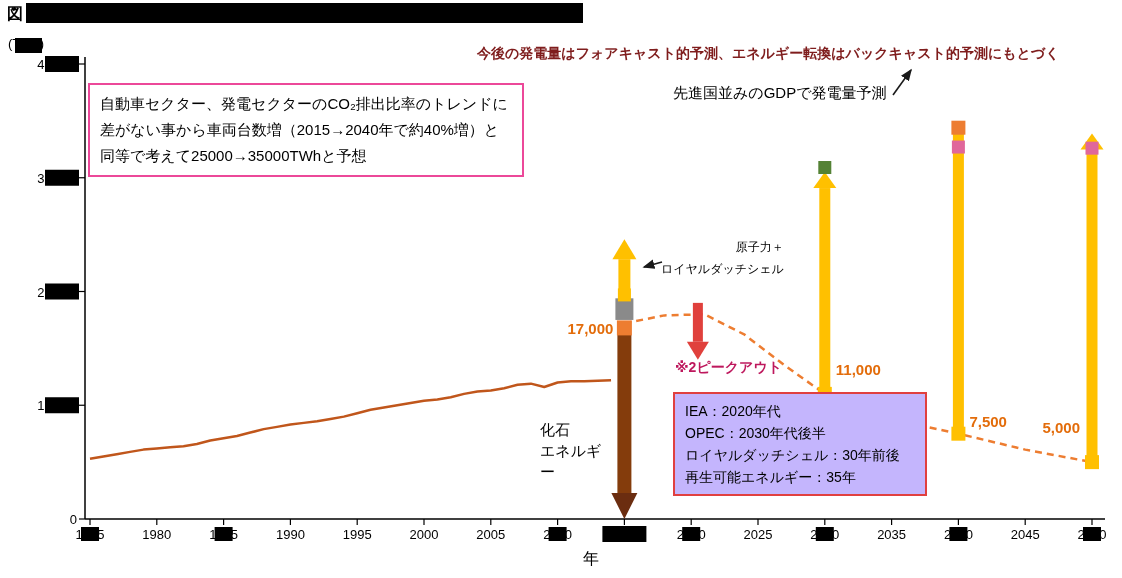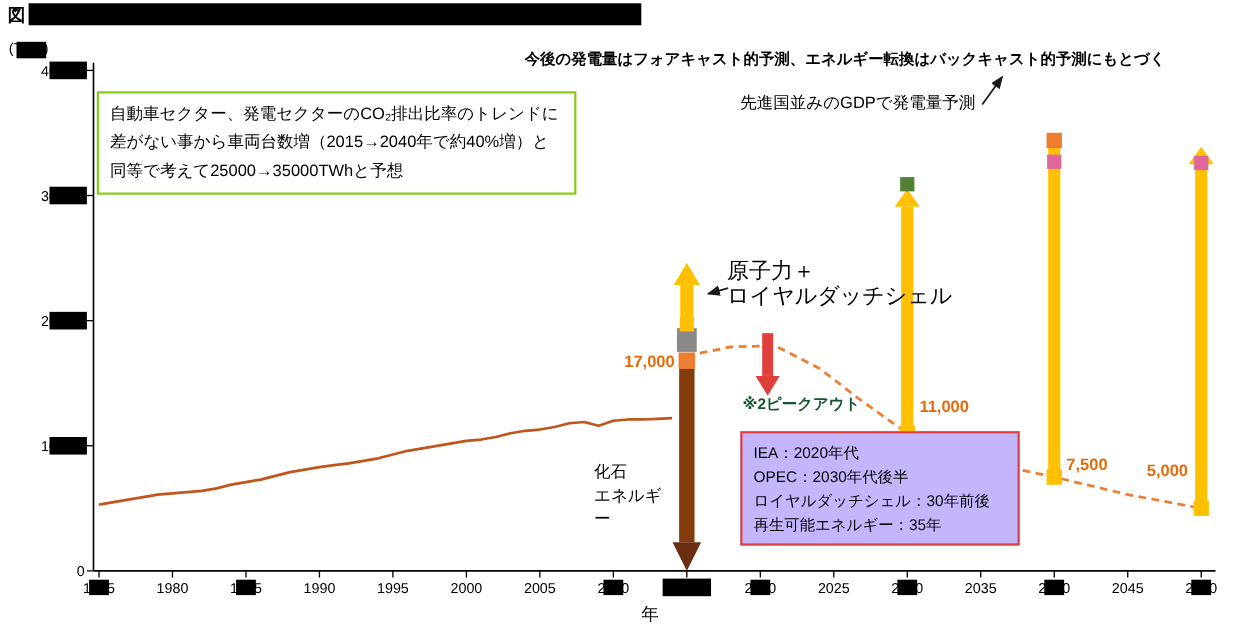--- a/index.html
+++ b/index.html
@@ -3,29 +3,29 @@
 <meta charset="utf-8">
 <style>
   html,body{margin:0;padding:0;background:#fff;}
   #stage{position:relative;width:1122px;height:578px;background:#ffffff;overflow:hidden;
          font-family:"Liberation Sans","DejaVu Sans",sans-serif;color:#000;}
   #chart-svg{position:absolute;left:0;top:0;}
   .abs{position:absolute;}
   .redact{position:absolute;background:#000;}
   #title-char{left:7px;top:4px;font-size:16px;font-weight:bold;}
   #title-redact{left:26px;top:3px;width:557px;height:20px;}
-  #top-note{left:477px;top:45px;font-size:14px;font-weight:bold;color:#000000;white-space:nowrap;}
+  #top-note{left:477px;top:45px;font-size:14px;font-weight:bold;color:#7f1d1d;white-space:nowrap;}
   #unit-label{left:8px;top:36px;font-size:13px;}
   #unit-redact{left:15px;top:38px;width:27px;height:15px;}
-  #co2-box{left:88px;top:83px;width:412px;border:2px solid #84cc16;background:#fff;
+  #co2-box{left:88px;top:83px;width:412px;border:2px solid #ec4899;background:#fff;
            padding:6px 10px;font-size:15px;line-height:26px;}
   #gdp-label{left:673px;top:84px;font-size:15px;}
-  #nuclear-label{left:661px;top:236px;font-size:20px;line-height:22px;}
+  #nuclear-label{left:661px;top:236px;font-size:12px;line-height:22px;text-align:right;}
   #fossil-label{left:540px;top:419px;width:76px;font-size:15px;line-height:21px;}
-  #peakout-label{left:675px;top:359px;font-size:14px;font-weight:bold;color:#14532d;white-space:nowrap;}
+  #peakout-label{left:675px;top:359px;font-size:14px;font-weight:bold;color:#be185d;white-space:nowrap;}
   #peakout-box{left:673px;top:392px;width:230px;background:#c4b5fd;border:2px solid #E04040;
                padding:6px 10px;font-size:14px;line-height:22px;}
   #x-title{left:583px;top:549px;font-size:16px;}
 </style>
 </head>
 <body>
 
 <div id="stage">
 
   <svg id="chart-svg" width="1122" height="578">

